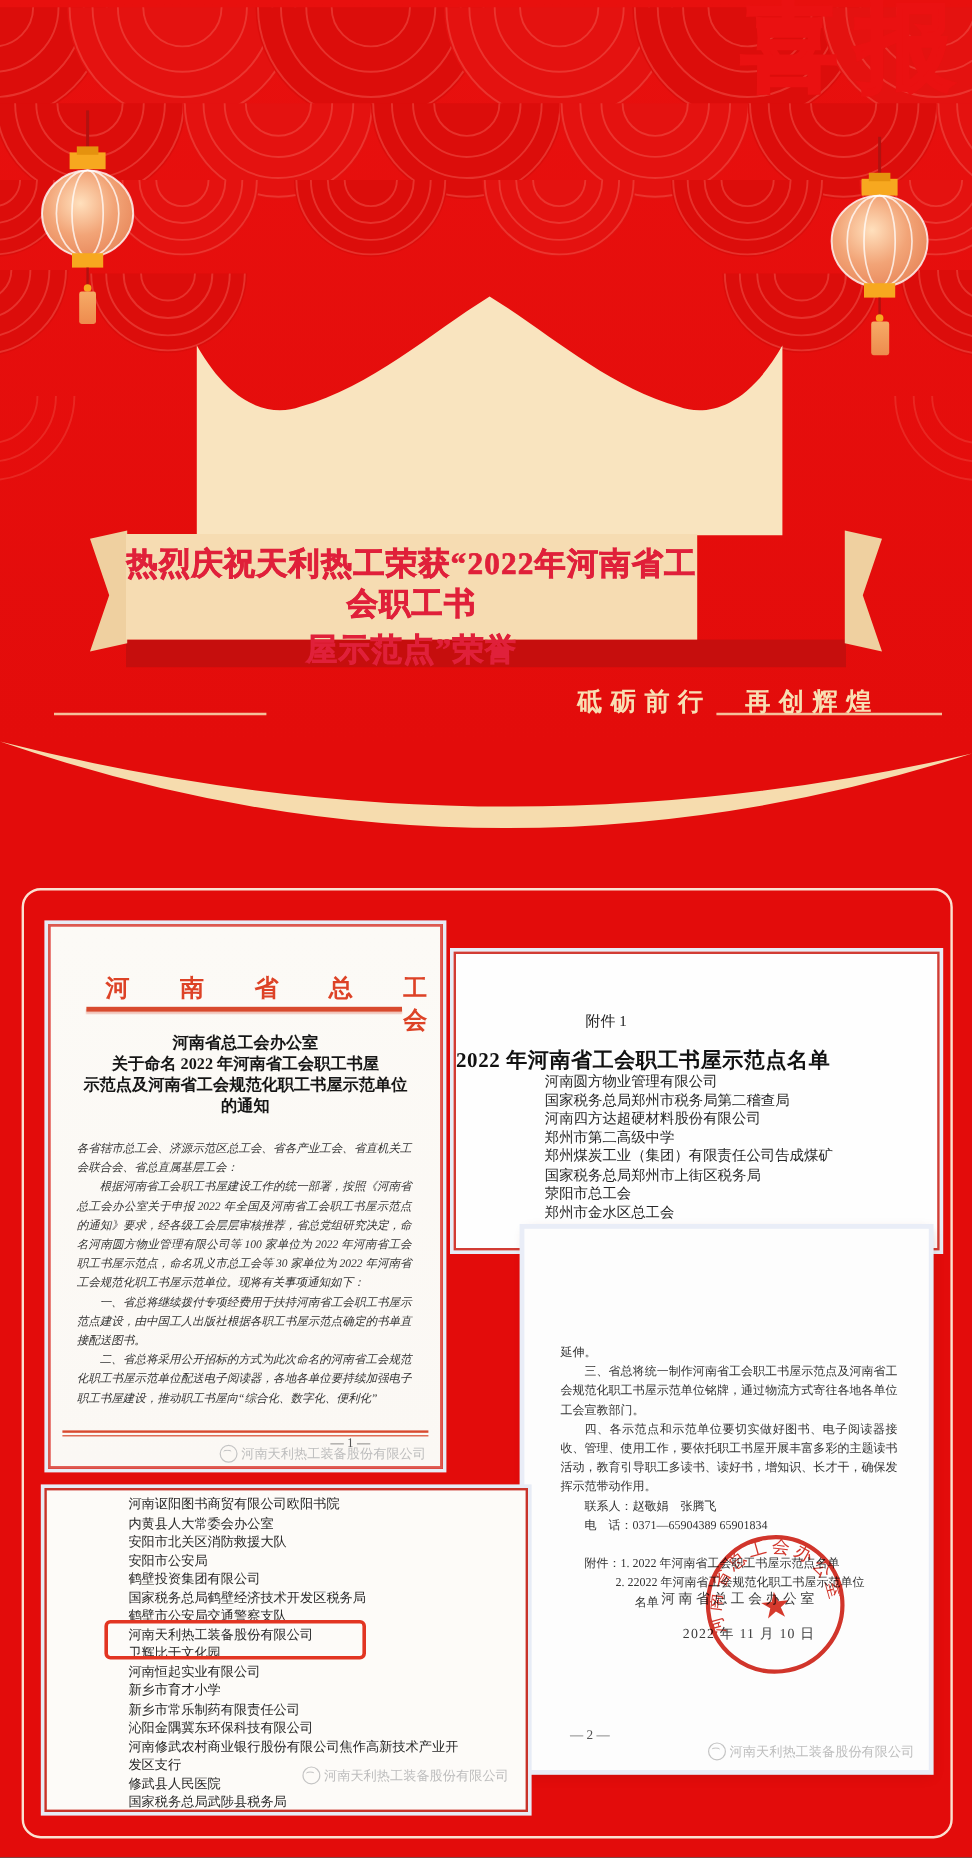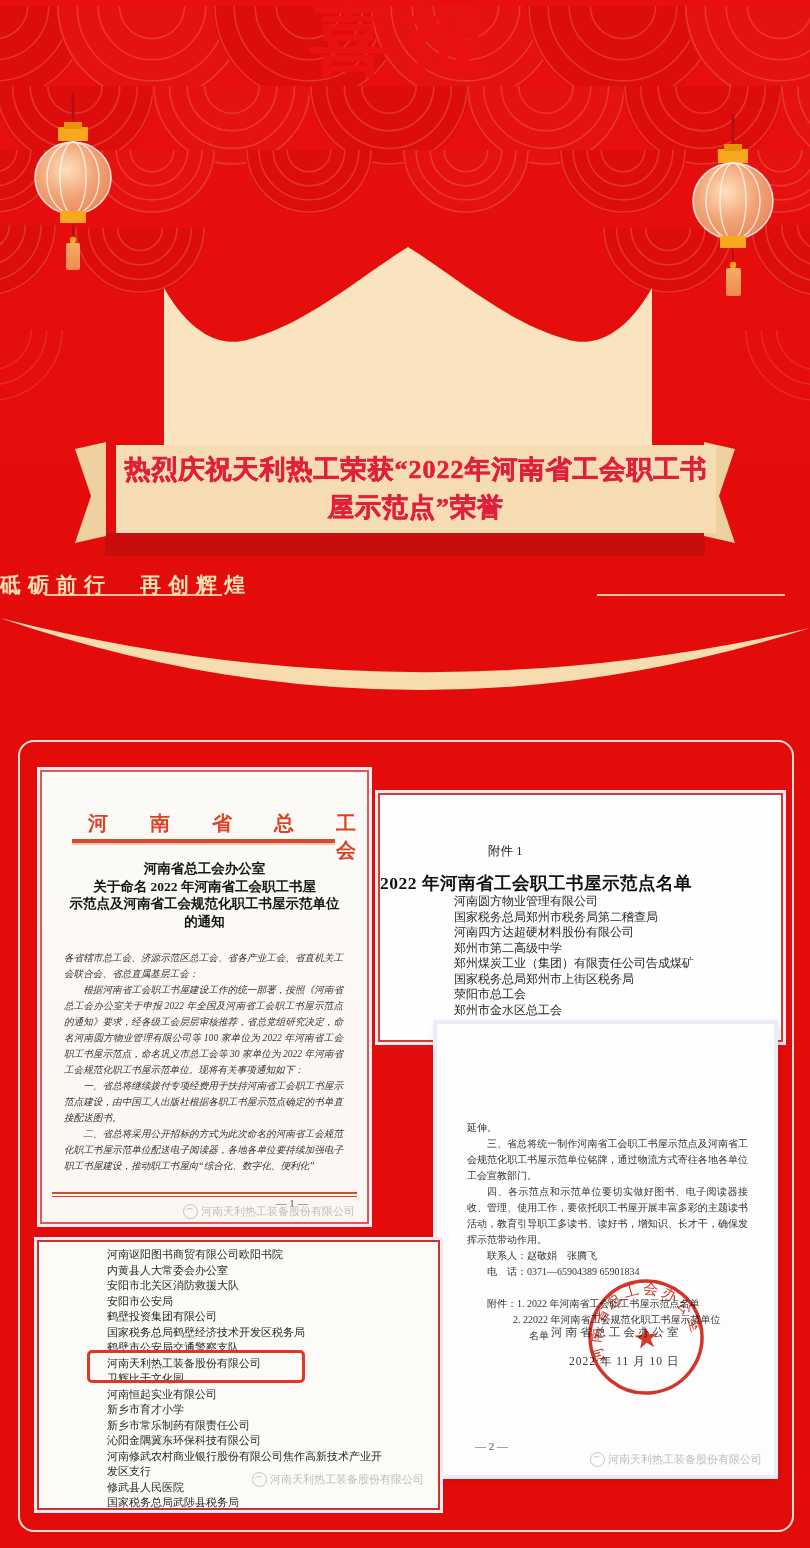--- a/index.html
+++ b/index.html
@@ -3,30 +3,30 @@
 <meta charset="utf-8">
 <style>
   html,body{margin:0;padding:0;background:#5a5a5a;}
   #stage{position:relative;width:810px;height:1548px;margin:0 auto;overflow:hidden;
          background:linear-gradient(#e8100e,#e30c0b 40%,#e30c0b);
          font-family:"Liberation Sans","DejaVu Sans",sans-serif;}
   .abs{position:absolute;}
   #deco-svg{position:absolute;left:0;top:0;z-index:1;}
 
   
-  #xibao{left:0;top:368;width:810px;text-align:center;z-index:3;
-         font-weight:400;font-size:80px;line-height:1;color:#ea1111;
+  #xibao{left:0;top:368;width:810px;text-align:right;z-index:3;
+         font-weight:700;font-size:80px;line-height:1;color:#ea1111;
          letter-spacing:16px;-webkit-text-stroke:3px #ea1111;}
-  #ribbon-band{left:116px;top:445px;width:600px;height:88px;background:#f6dcb2;z-index:3;}
+  #ribbon-band{left:105px;top:445px;width:476px;height:88px;background:#f6dcb2;z-index:3;}
   .band-line{width:100%;text-align:center;font-family:"Liberation Serif","DejaVu Serif",serif;
              font-weight:700;color:#e0203a;font-size:26px;line-height:34px;
              letter-spacing:1px;-webkit-text-stroke:.6px #e0203a;}
   .band-line.l1{margin-top:8px;}
   .band-line.l2{margin-top:4px;}
-  #tagline{left:0;top:571px;width:733px;text-align:left;z-index:3;
+  #tagline{left:0;top:571px;width:733px;text-align:right;z-index:3;
            font-size:21px;font-weight:600;color:#f8dfb4;letter-spacing:7px;}
   .tagrule{top:594px;height:0;border-top:2px solid rgba(248,223,180,.85);z-index:3;}
   .tagrule.left{left:45px;width:177px;}
   .tagrule.right{left:597px;width:188px;}
 
   
   #keyline{left:18px;top:740px;width:772px;height:788px;z-index:2;
            border:2px solid rgba(253,244,227,.92);border-radius:16px;}
 
   

